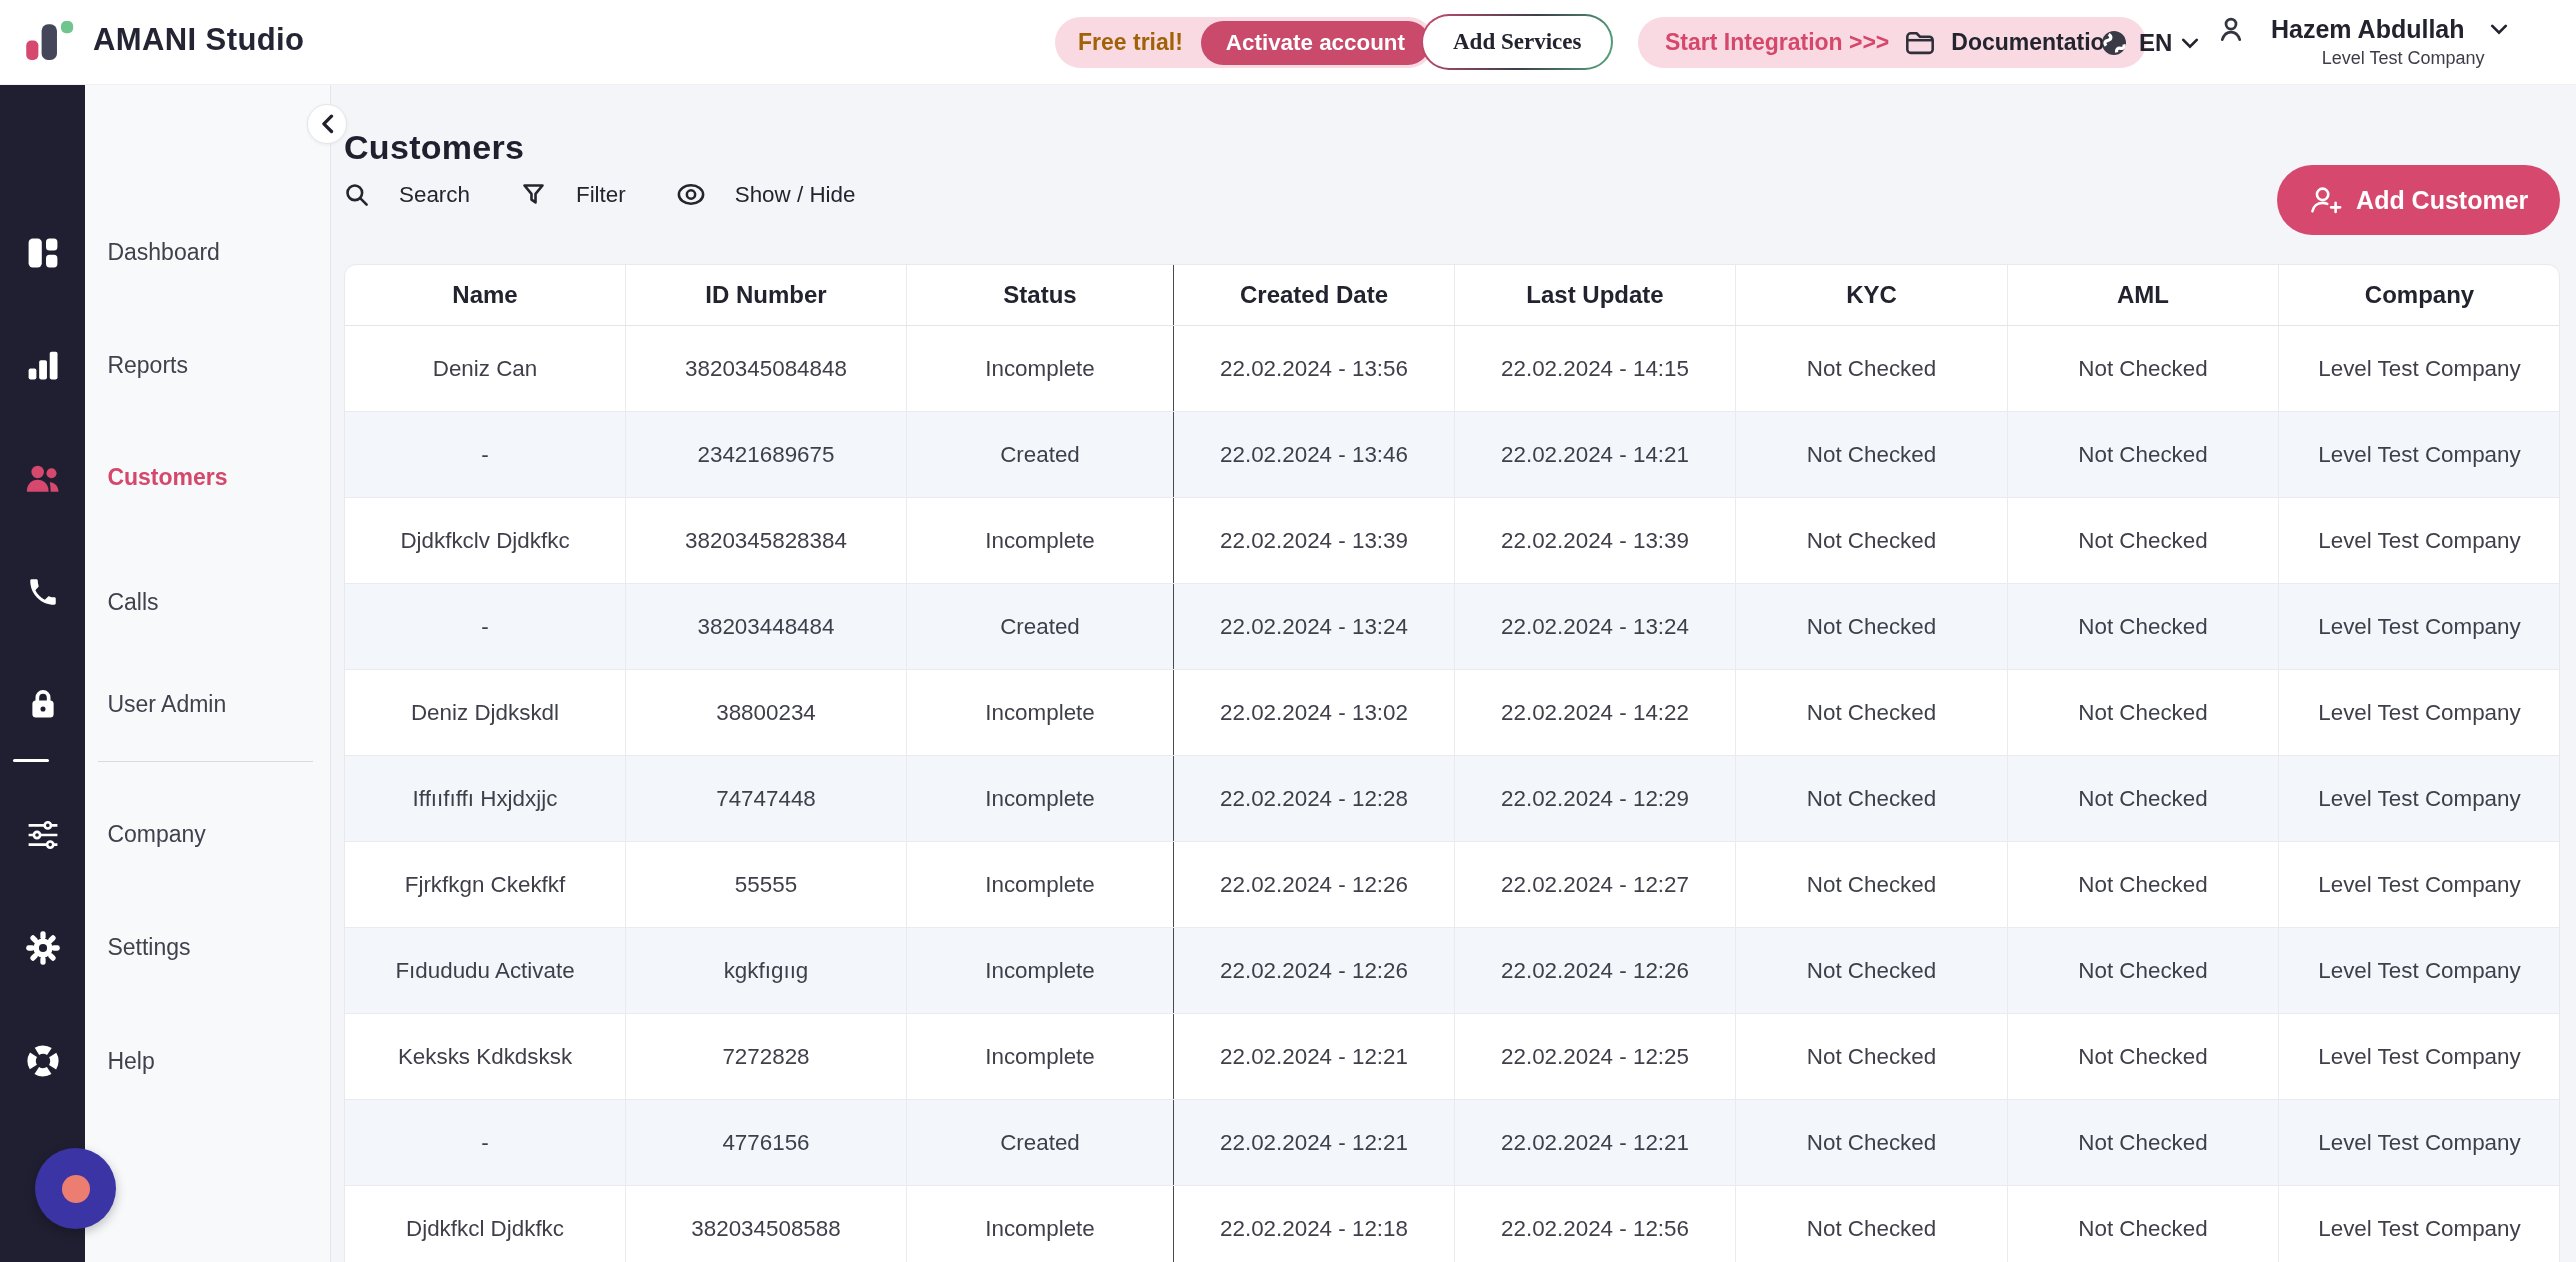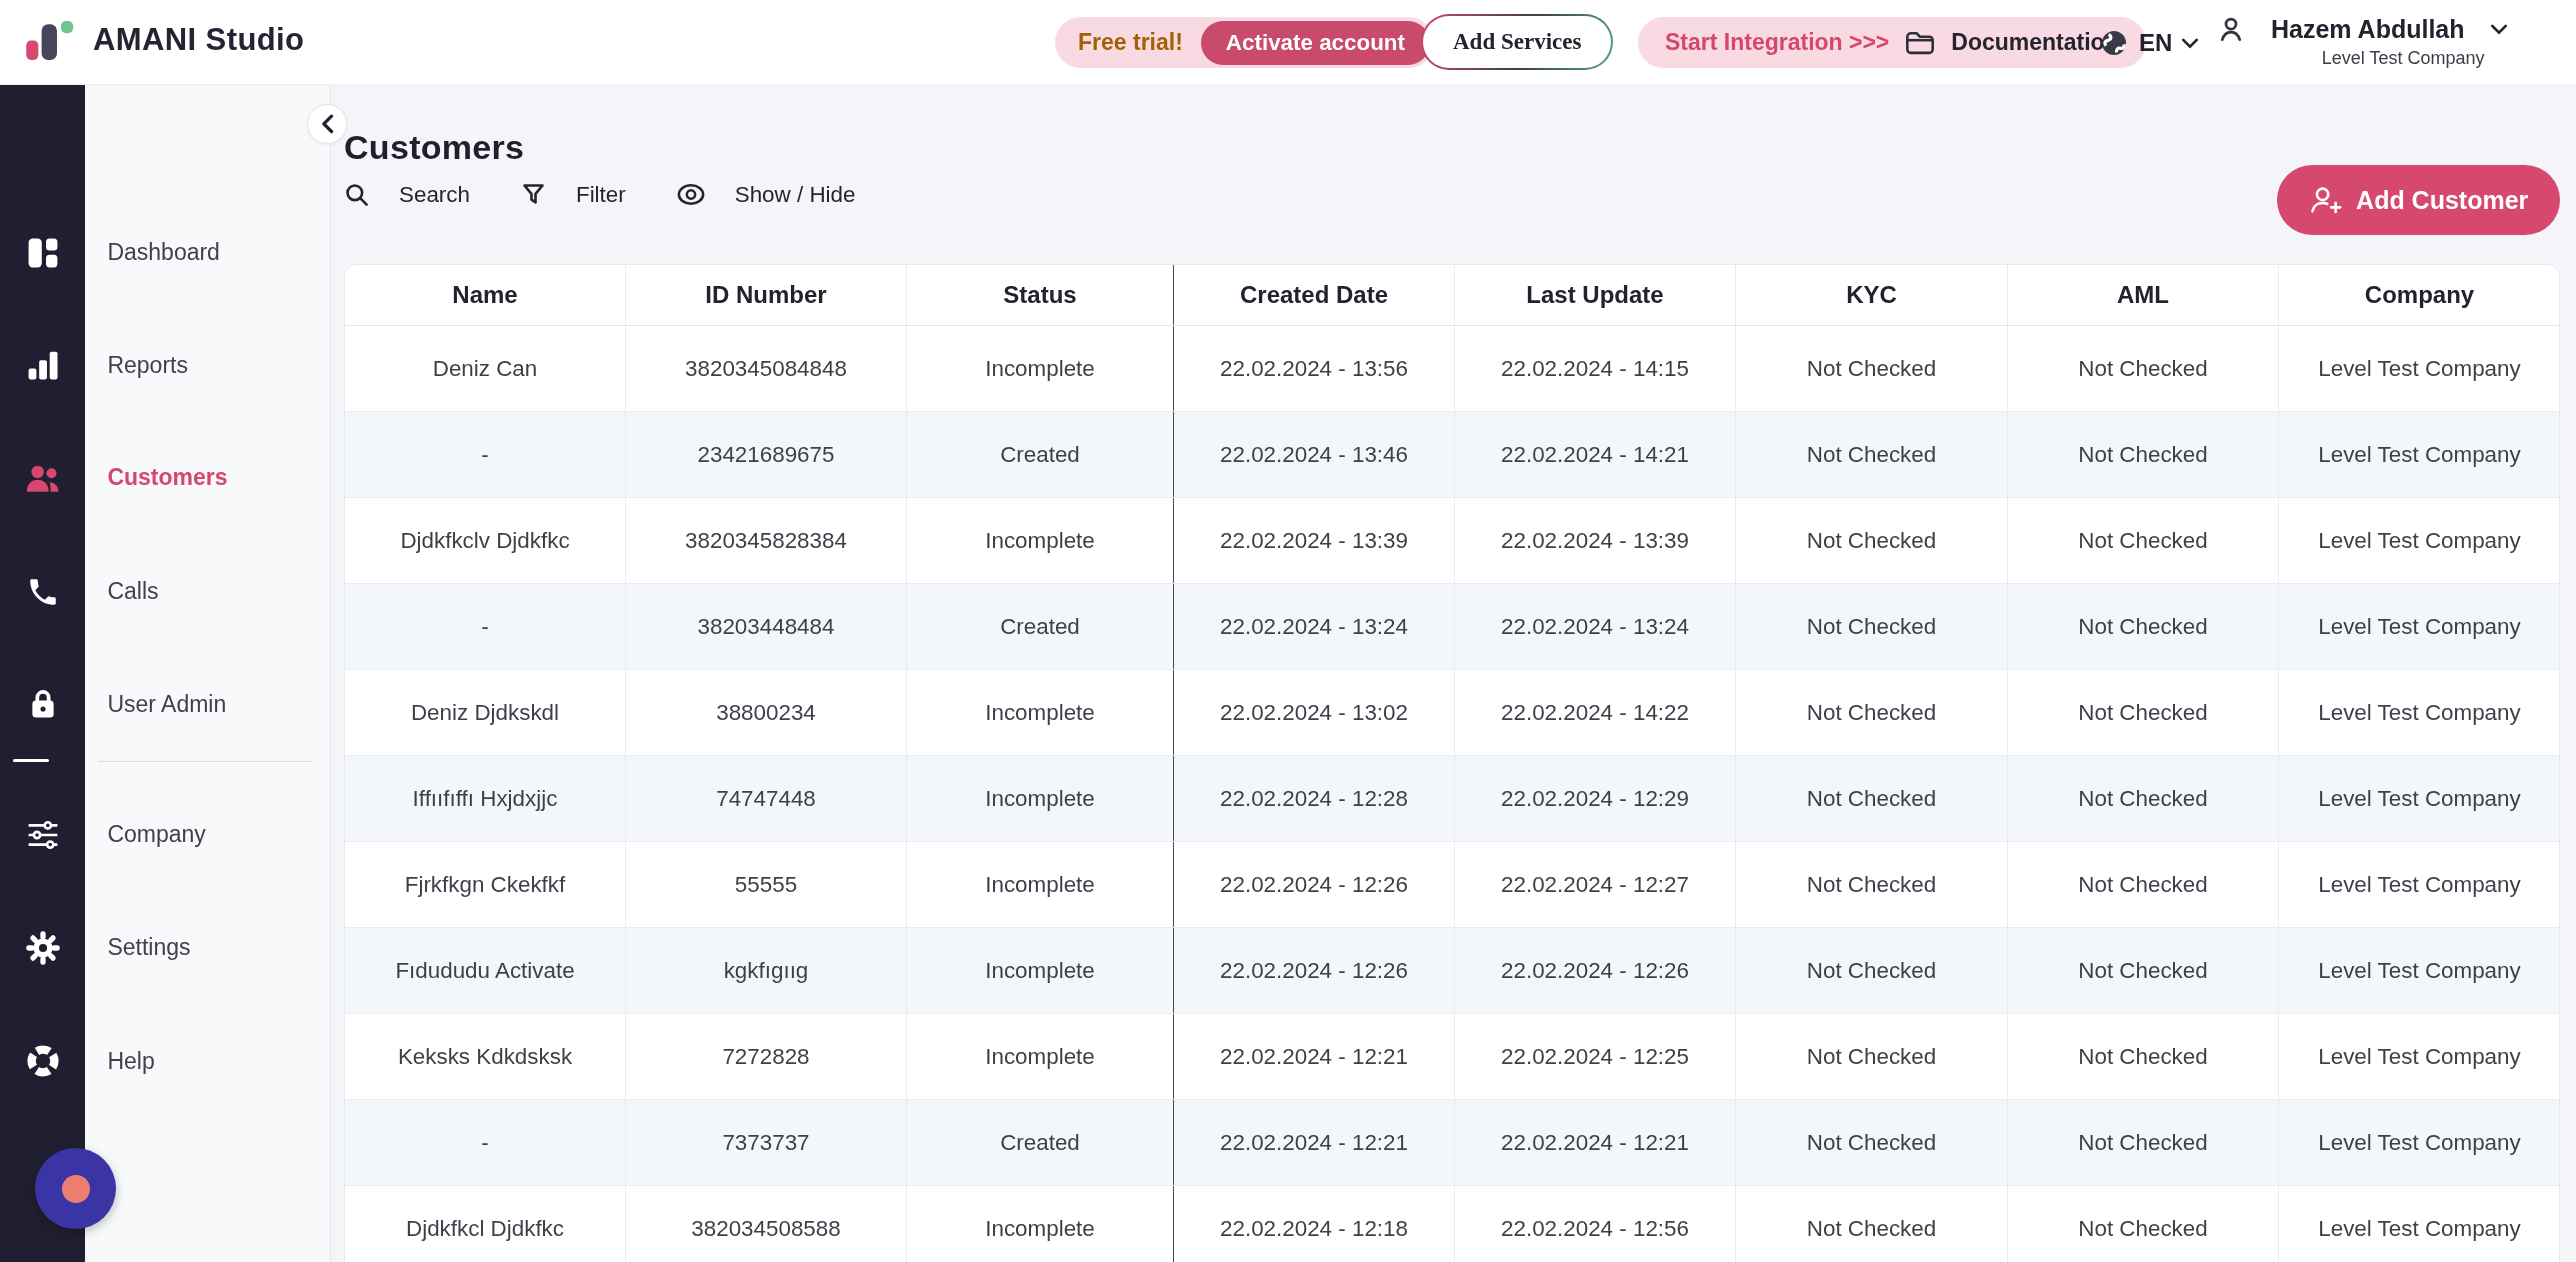--- a/index.html
+++ b/index.html
@@ -252,21 +252,21 @@
     <svg width="36" height="36" viewBox="0 0 30 30" fill="none">
       <circle cx="15" cy="15" r="9.5" stroke="#fff" stroke-width="7" stroke-dasharray="10.9 4" stroke-dashoffset="5.5"></circle>
     </svg>
   </div>
 </aside>
 
 <nav class="panel">
   <div class="panel-item" style="top:152px">Dashboard</div>
   <div class="panel-item" style="top:265px">Reports</div>
   <div class="panel-item active" style="top:377px">Customers</div>
-  <div class="panel-item" style="top:491px">Calls</div>
+  <div class="panel-item" style="top:502px">Calls</div>
   <div class="panel-item" style="top:604px">User Admin</div>
   <div class="panel-divider"></div>
   <div class="panel-item" style="top:734px">Company</div>
   <div class="panel-item" style="top:847px">Settings</div>
   <div class="panel-item" style="top:961px">Help</div>
 </nav>
 
 <main>
   <button class="collapse-btn">
     <svg width="14.3" height="19.7" viewBox="0 0 12 18" fill="none" stroke="#20202f" stroke-width="3" stroke-linecap="round" stroke-linejoin="round">
@@ -405,21 +405,21 @@
       <div class="td cdiv">7272828</div>
       <div class="td cdark">Incomplete</div>
       <div class="td cdiv">22.02.2024 - 12:21</div>
       <div class="td cdiv">22.02.2024 - 12:25</div>
       <div class="td cdiv">Not Checked</div>
       <div class="td cdiv">Not Checked</div>
       <div class="td">Level Test Company</div>
     </div>
     <div class="grid-row tr alt">
       <div class="td cdiv">-</div>
-      <div class="td cdiv">7373737</div>
+      <div class="td cdiv">4776156</div>
       <div class="td cdark">Created</div>
       <div class="td cdiv">22.02.2024 - 12:21</div>
       <div class="td cdiv">22.02.2024 - 12:21</div>
       <div class="td cdiv">Not Checked</div>
       <div class="td cdiv">Not Checked</div>
       <div class="td">Level Test Company</div>
     </div>
     <div class="grid-row tr">
       <div class="td cdiv">Djdkfkcl Djdkfkc</div>
       <div class="td cdiv">382034508588</div>

